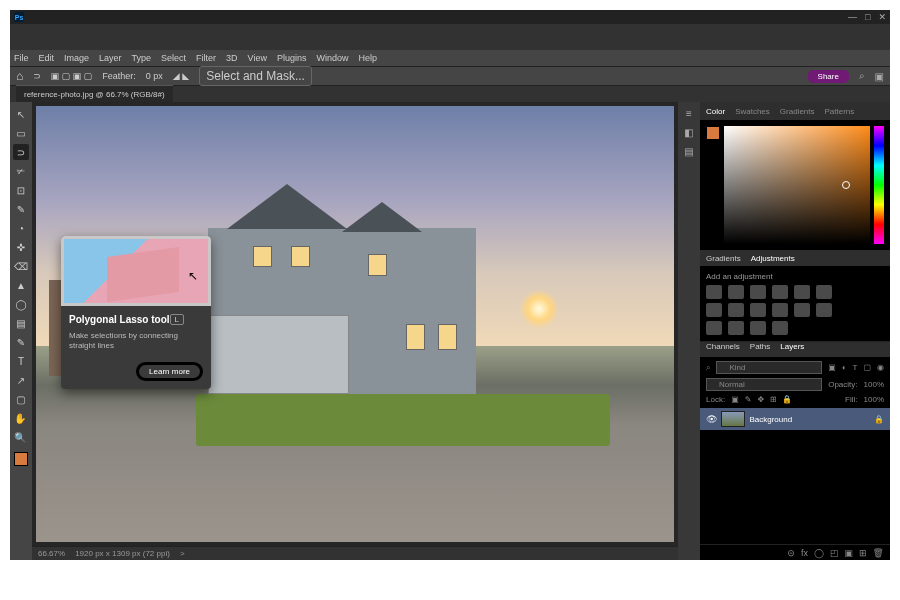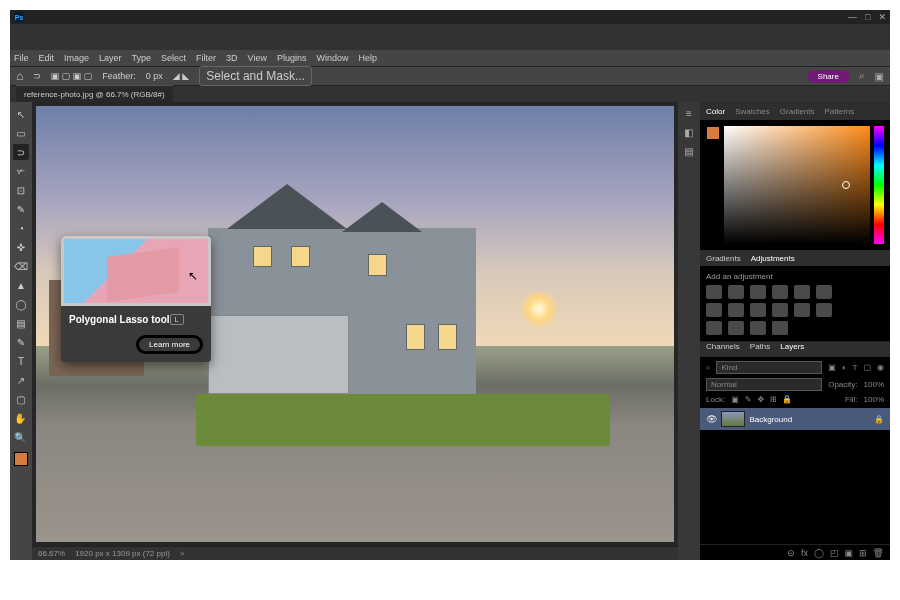--- a/index.html
+++ b/index.html
@@ -52,21 +52,21 @@
 .cp-field { flex: 1; background: linear-gradient(to bottom, transparent, #000), linear-gradient(to right, #fff, #ff8c1a); position: relative; }
 .cp-field .ring { position: absolute; right: 20px; top: 55px; width: 8px; height: 8px; border: 1px solid #fff; border-radius: 50%; }
 .cp-hue { width: 10px; background: linear-gradient(to bottom, #f0f, #00f, #0ff, #0f0, #ff0, #f00, #f0f); }
 .adjhdr { height: 16px; background: #2e2e2e; display: flex; align-items: center; gap: 10px; padding: 0 6px; font-size: 8px; }
 .adjbody { padding: 6px; font-size: 8px; color: #999; }
 .adjrow { display: flex; gap: 6px; margin-top: 4px; }
 .adjrow .ai { width: 16px; height: 14px; background: #4a4a4a; border-radius: 2px; }
 .laytabs { height: 16px; background: #2e2e2e; display: flex; align-items: flex-start; gap: 10px; padding: 0 6px; font-size: 8px; border-top: 1px solid #222; margin-top: auto; }
 .layctl { padding: 4px 6px; display: flex; flex-direction: column; gap: 4px; font-size: 8px; color: #888; }
 .layctl .row { display: flex; gap: 6px; align-items: center; }
-.layctl .sel { background: #2a2a2a; border: 1px solid #555; padding: 1px 4px; flex: 1; }
+.layctl .sel { background: #2a2a2a; border: 1px solid #555; padding: 1px 12px; flex: 1; }
 .layer { display: flex; align-items: center; gap: 4px; padding: 3px 6px; background: #4a5a7a; font-size: 8px; color: #fff; }
 .layer .eye { font-size: 9px; }
 .layer .thumb { width: 24px; height: 16px; background: linear-gradient(#8899bb, #667744); border: 1px solid #222; }
 .layer .lock { margin-left: auto; font-size: 8px; }
 .layfoot { height: 16px; border-top: 1px solid #222; display: flex; align-items: center; justify-content: flex-end; gap: 6px; padding: 0 6px; color: #888; font-size: 9px; }
 
 .tooltip { position: absolute; left: 25px; top: 130px; width: 150px; background: #3a3a3a; border-radius: 4px; box-shadow: 0 4px 12px rgba(0,0,0,0.5); overflow: hidden; z-index: 10; }
 .tooltip .timg { height: 70px; background: linear-gradient(135deg, #88c5e8 40%, #e8a5b5 40%); position: relative; border: 3px solid #c8c8c8; }
 .tooltip .timg .bldg { position: absolute; right: 20%; top: 20%; width: 50%; height: 70%; background: #e49aa5; transform: skewY(-8deg); }
 .tooltip .timg .curs { position: absolute; right: 10px; top: 30px; font-size: 12px; color: #000; }
@@ -166,20 +166,21 @@
         <div class="tooltip">
           <div class="timg">
             <div class="bldg"></div>
             <div class="curs">↖</div>
           </div>
           <div class="tbody">
             <div class="ttitle">
               <span>Polygonal Lasso tool</span>
               <span class="tkey">L</span>
             </div>
+            <div class="tdesc">Make selections by connecting straight lines</div>
             <button class="tbtn">Learn more</button>
             <div style="clear:both"></div>
           </div>
         </div>
       </div>
       <div class="statusbar">
         <span>66.67%</span>
         <span>1920 px x 1309 px (72 ppi)</span>
         <span>&gt;</span>
       </div>

